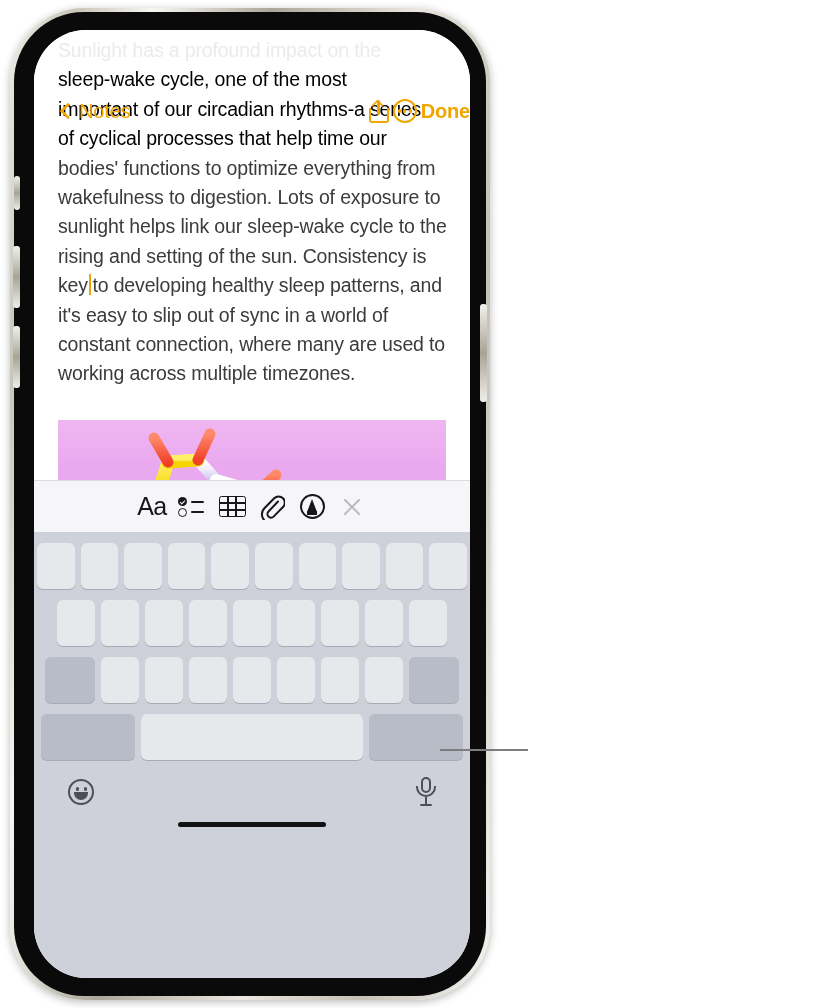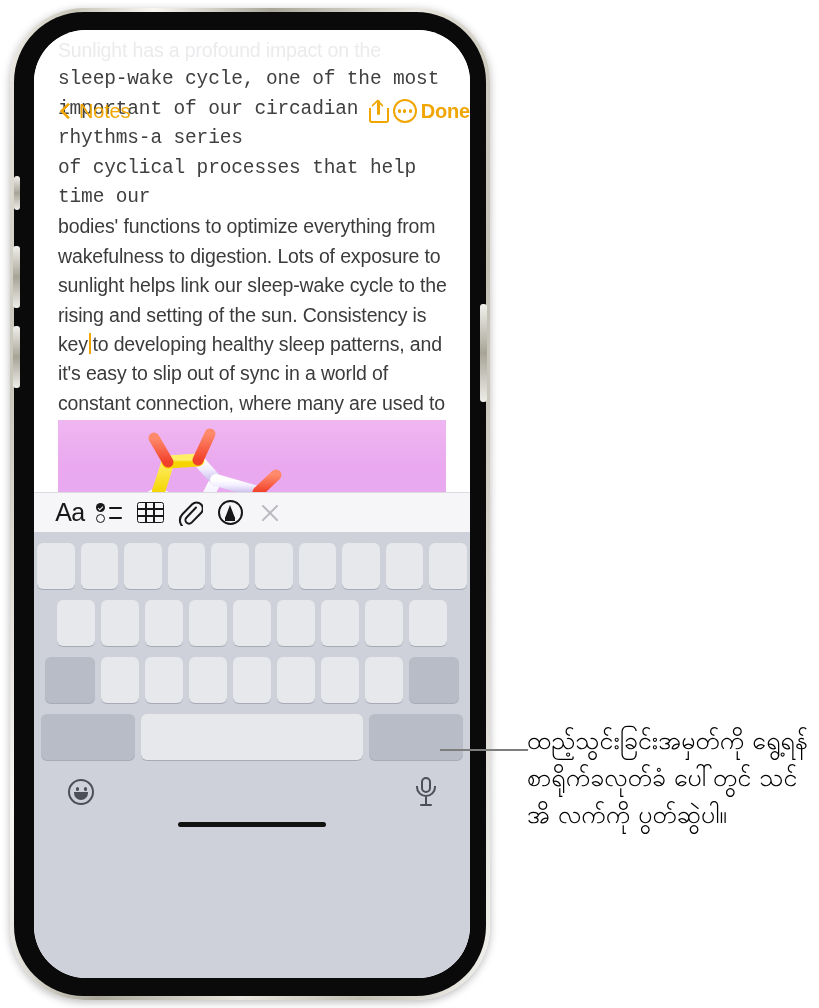--- a/index.html
+++ b/index.html
@@ -60,21 +60,21 @@
   .batt::after{ content:''; position:absolute; left:1.5px; top:1.5px; right:1.5px; bottom:1.5px; background:#000; border-radius:2px; }
   .batt::before{ content:''; position:absolute; right:-4px; top:4px; width:2.5px; height:5px; background:#8d8d8d; border-radius:0 2px 2px 0; }
 
   
   .note-scroll{ position:absolute; left:0; top:0; width:100%; height:530px; background:#fff; overflow:hidden; }
   .note-body{
     position:absolute; left:24px; right:18px; top:6px;
     font-size:19.5px; line-height:29.4px; color:#3b3b3d; letter-spacing:-.15px;
   }
   .faded-1{ color:#ebebed; }
-  .faded-2{ color:#404040;font-family:Liberation Mono, monospace; }
+  .faded-2{ color:#000000; }
   .cursor{ display:inline-block; width:2.5px; height:21px; background:#f0a500; vertical-align:-3px; margin:0 1px; }
 
   
   .navbar{
     position:absolute; left:16px; top:58px; width:100%; height:46px; z-index:6;
     display:flex; align-items:center; background:rgba(255,255,255,.0);
   }
   .nav-back{ display:flex; align-items:center; margin-left:12px; color:#f0a500; }
   .chev{ width:12px; height:12px; border-left:3.2px solid #f0a500; border-bottom:3.2px solid #f0a500;
          transform:rotate(45deg); margin-right:5px; border-radius:1px; }
@@ -94,23 +94,23 @@
   
   .note-img{
     position:absolute; left:24px; top:390px; width:388px; height:150px;
     background:linear-gradient(180deg,#efb6f1 0%,#eaa9ef 30%,#e8a9f0 55%,#f0c3f3 100%);
     overflow:hidden;
   }
   .note-img svg{ position:absolute; left:0; top:0; }
 
   
   .fmt-bar{
-    position:absolute; left:0; bottom:446px; width:100%; height:40px;
+    position:absolute; left:0; bottom:446px; width:100%; height:52px;
     background:#f6f6f8; border-top:1px solid #dcdce0;
-    display:flex; align-items:center; justify-content:flex-start; padding:0 16px;
+    display:flex; align-items:center; justify-content:center; padding:0 16px;
   }
   .fmt-btn{ display:flex; align-items:center; justify-content:center; width:40px; height:38px; color:#17171a; }
   .fmt-aa{ font-size:25px; letter-spacing:-.6px; color:#17171a; }
   .ico-check{ width:28px; height:22px; position:relative; }
   .ico-check .c1{ position:absolute; left:0; top:1.5px; width:9px; height:9px; border-radius:50%; background:#17171a; }
   .ico-check .c1::after{ content:''; position:absolute; left:2.2px; top:3.2px; width:4.4px; height:2.2px;
       border-left:1.4px solid #fff; border-bottom:1.4px solid #fff; transform:rotate(-45deg); }
   .ico-check .c2{ position:absolute; left:0; top:12px; width:9px; height:9px; border-radius:50%; border:1.6px solid #17171a; }
   .ico-check .l1{ position:absolute; left:13px; top:5px; width:13px; height:2px; background:#17171a; border-radius:1px; }
   .ico-check .l2{ position:absolute; left:13px; top:15.5px; width:13px; height:2px; background:#17171a; border-radius:1px; }
@@ -367,15 +367,14 @@
               <i class="ft"></i>
           </div>
           <div class="home-ind"></div>
         </div>
       </div>
 
     </div>
   </div>
 
   <div class="leader"></div>
-  <div class="callout">ထည့်သွင်းခြင်းအမှတ်ကို ရွေ့ရန် စာရိုက်ခလုတ်ခံ ပေါ်တွင် သင်အိ လက်ကို ပွတ်ဆွဲပါ။</div>
 
 </div>
 
 </body></html>

